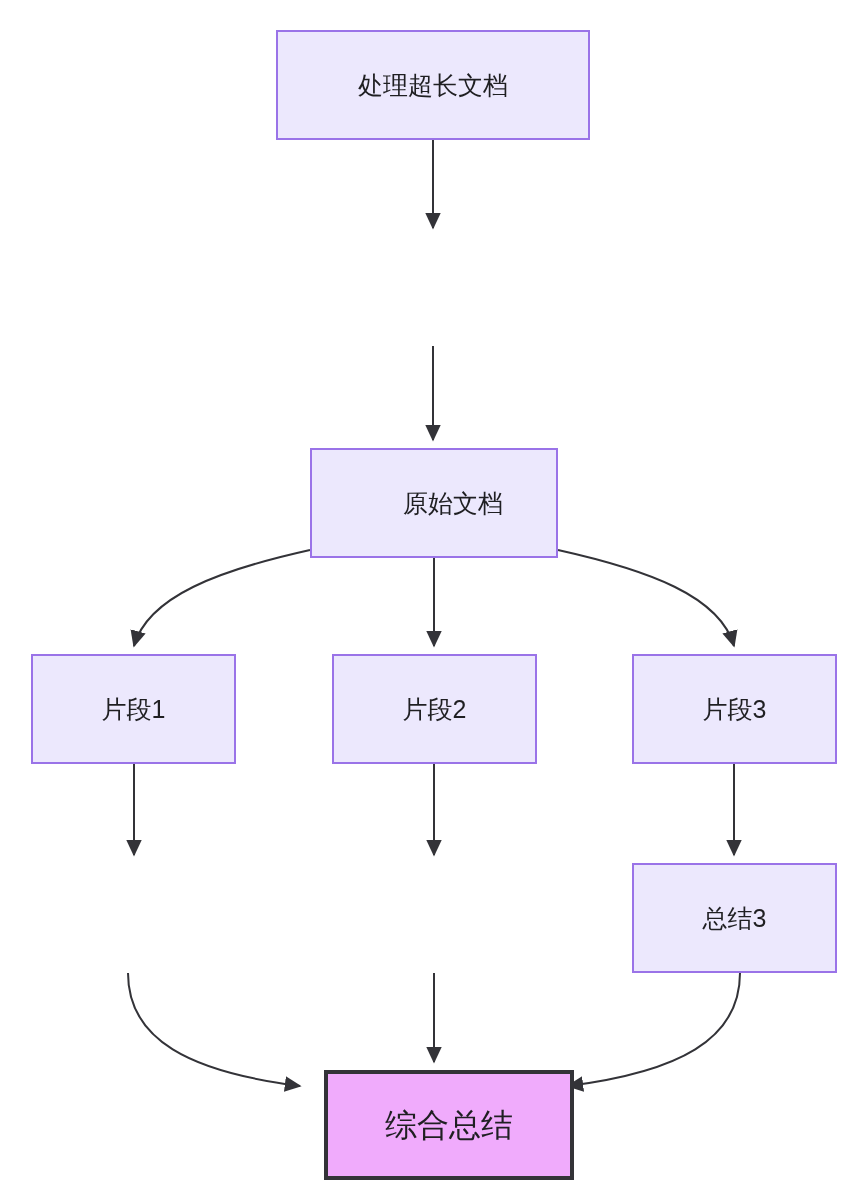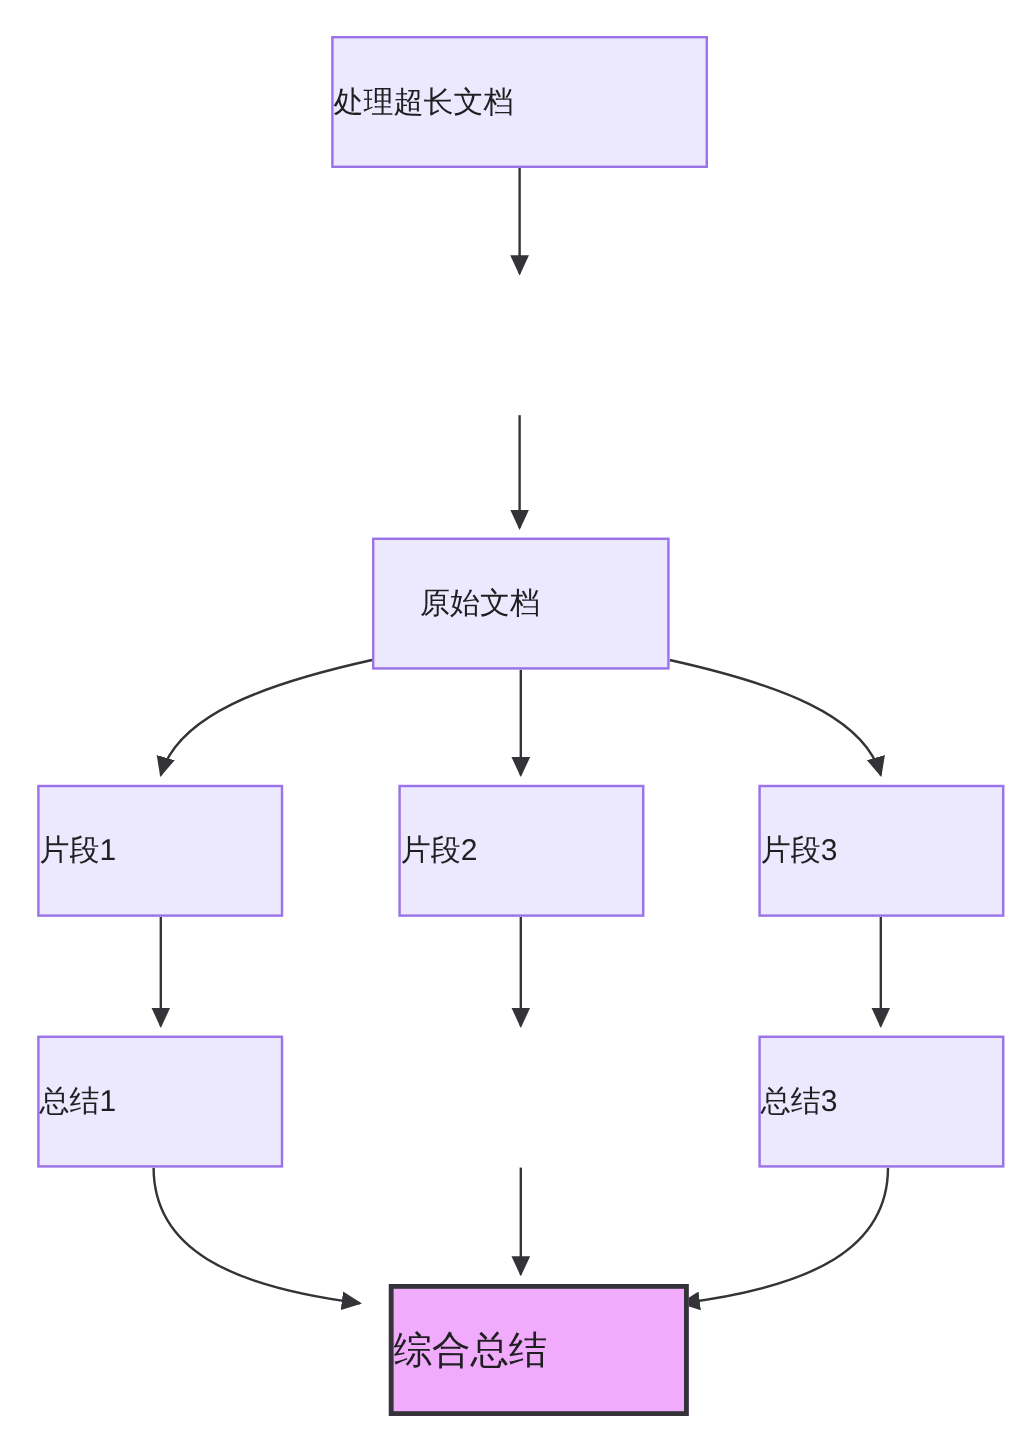--- a/index.html
+++ b/index.html
@@ -25,20 +25,21 @@
     top: 0;
     width: 852px;
     height: 1196px;
     pointer-events: none;
   }
   .node {
     position: absolute;
     box-sizing: border-box;
     display: flex;
     align-items: center;
+    justify-content: center;
     text-align: center;
     line-height: 1.2;
     color: #1f1f22;
     z-index: 2;
   }
   .node-label {
     display: block;
     white-space: nowrap;
   }
   
@@ -121,23 +122,20 @@
   </div>
 
   <div class="node lav" id="node-chunk-2">
     <span class="node-label">片段2</span>
   </div>
 
   <div class="node lav" id="node-chunk-3">
     <span class="node-label">片段3</span>
   </div>
 
-  <div class="node lav" id="node-summary-1">
-    <span class="node-label">总结1</span>
-  </div>
 
 
   <div class="node lav" id="node-summary-3">
     <span class="node-label">总结3</span>
   </div>
 
   <div class="node green" id="node-final">
     <span class="node-label">综合总结</span>
   </div>
 

